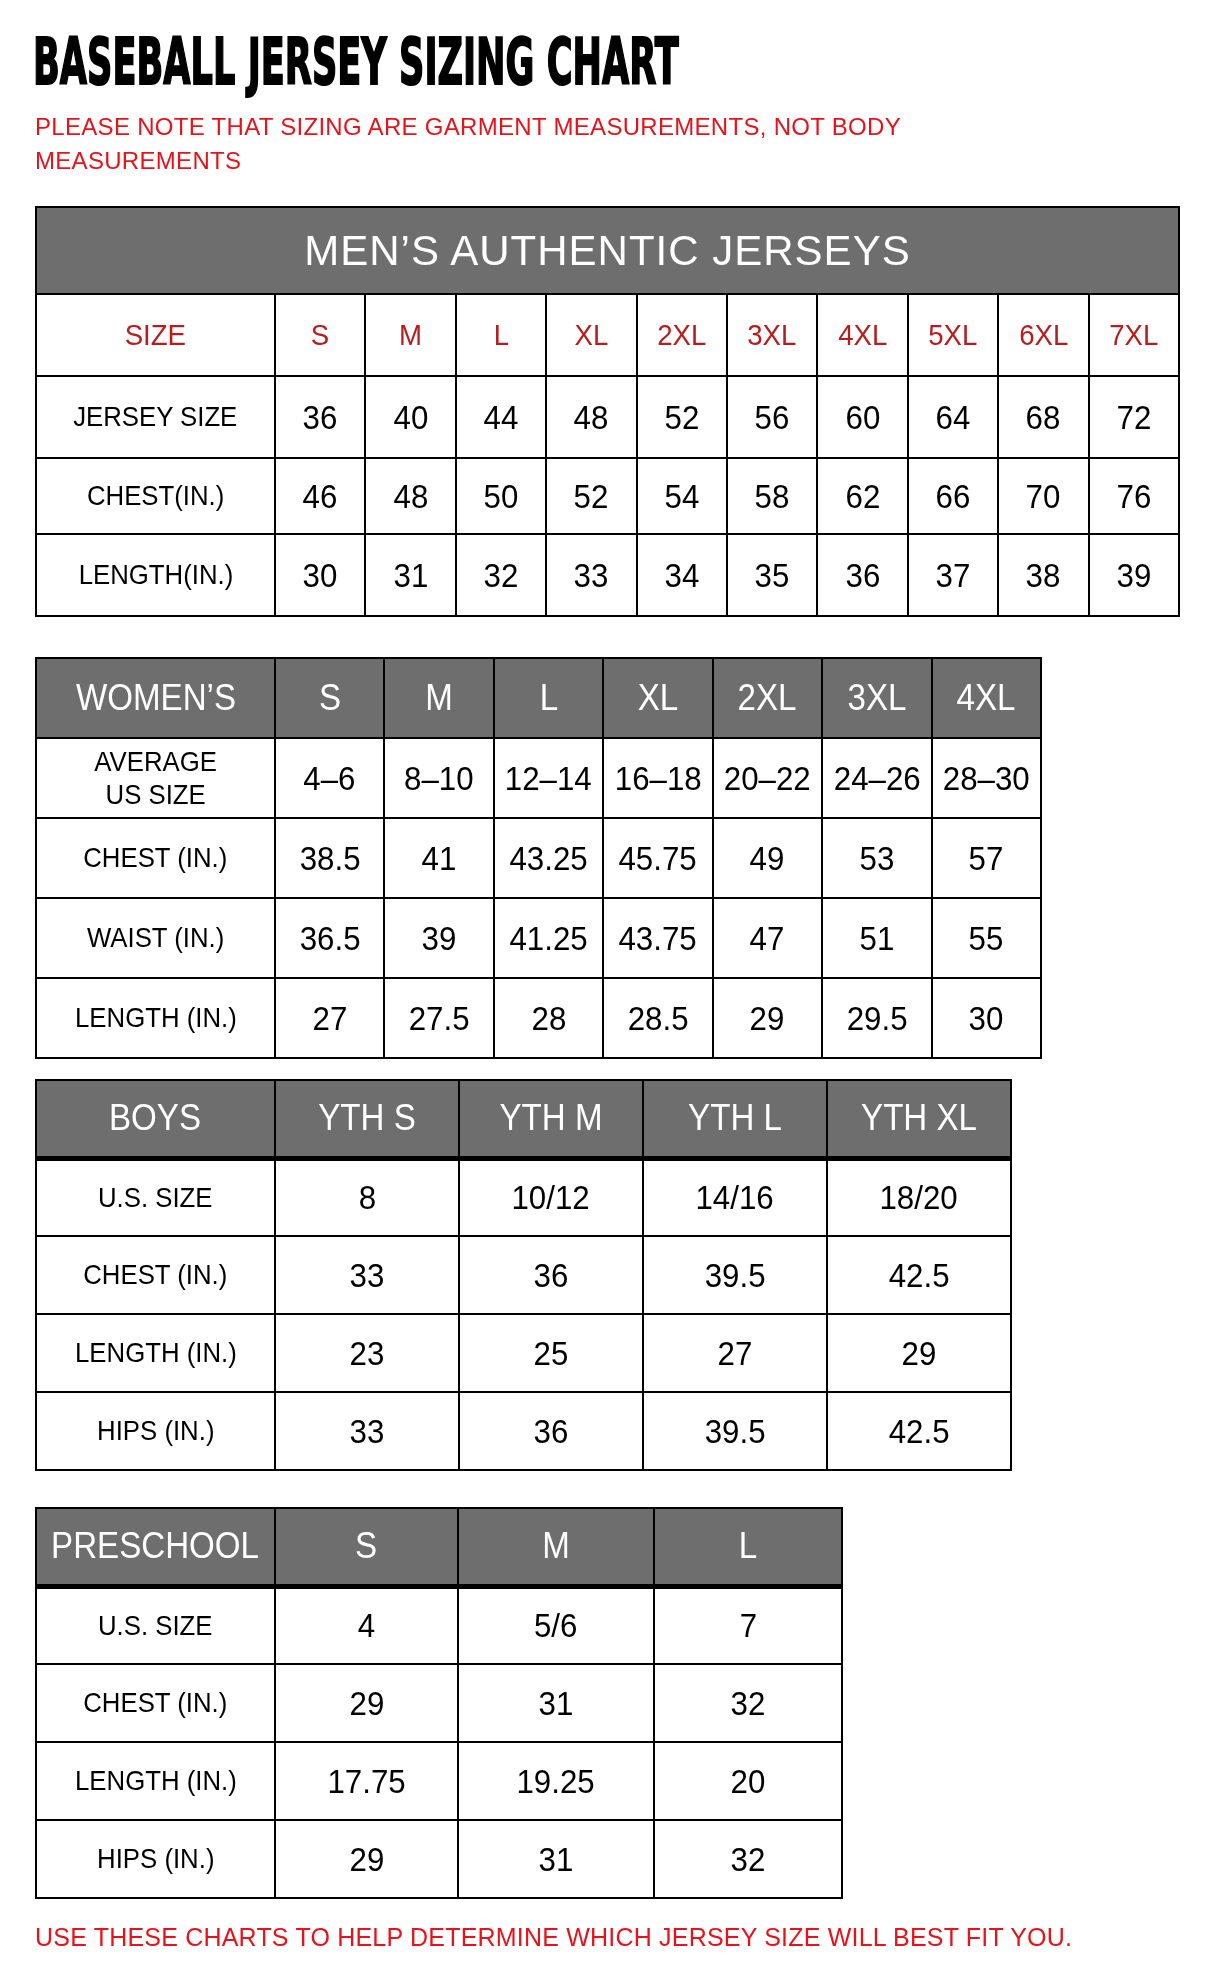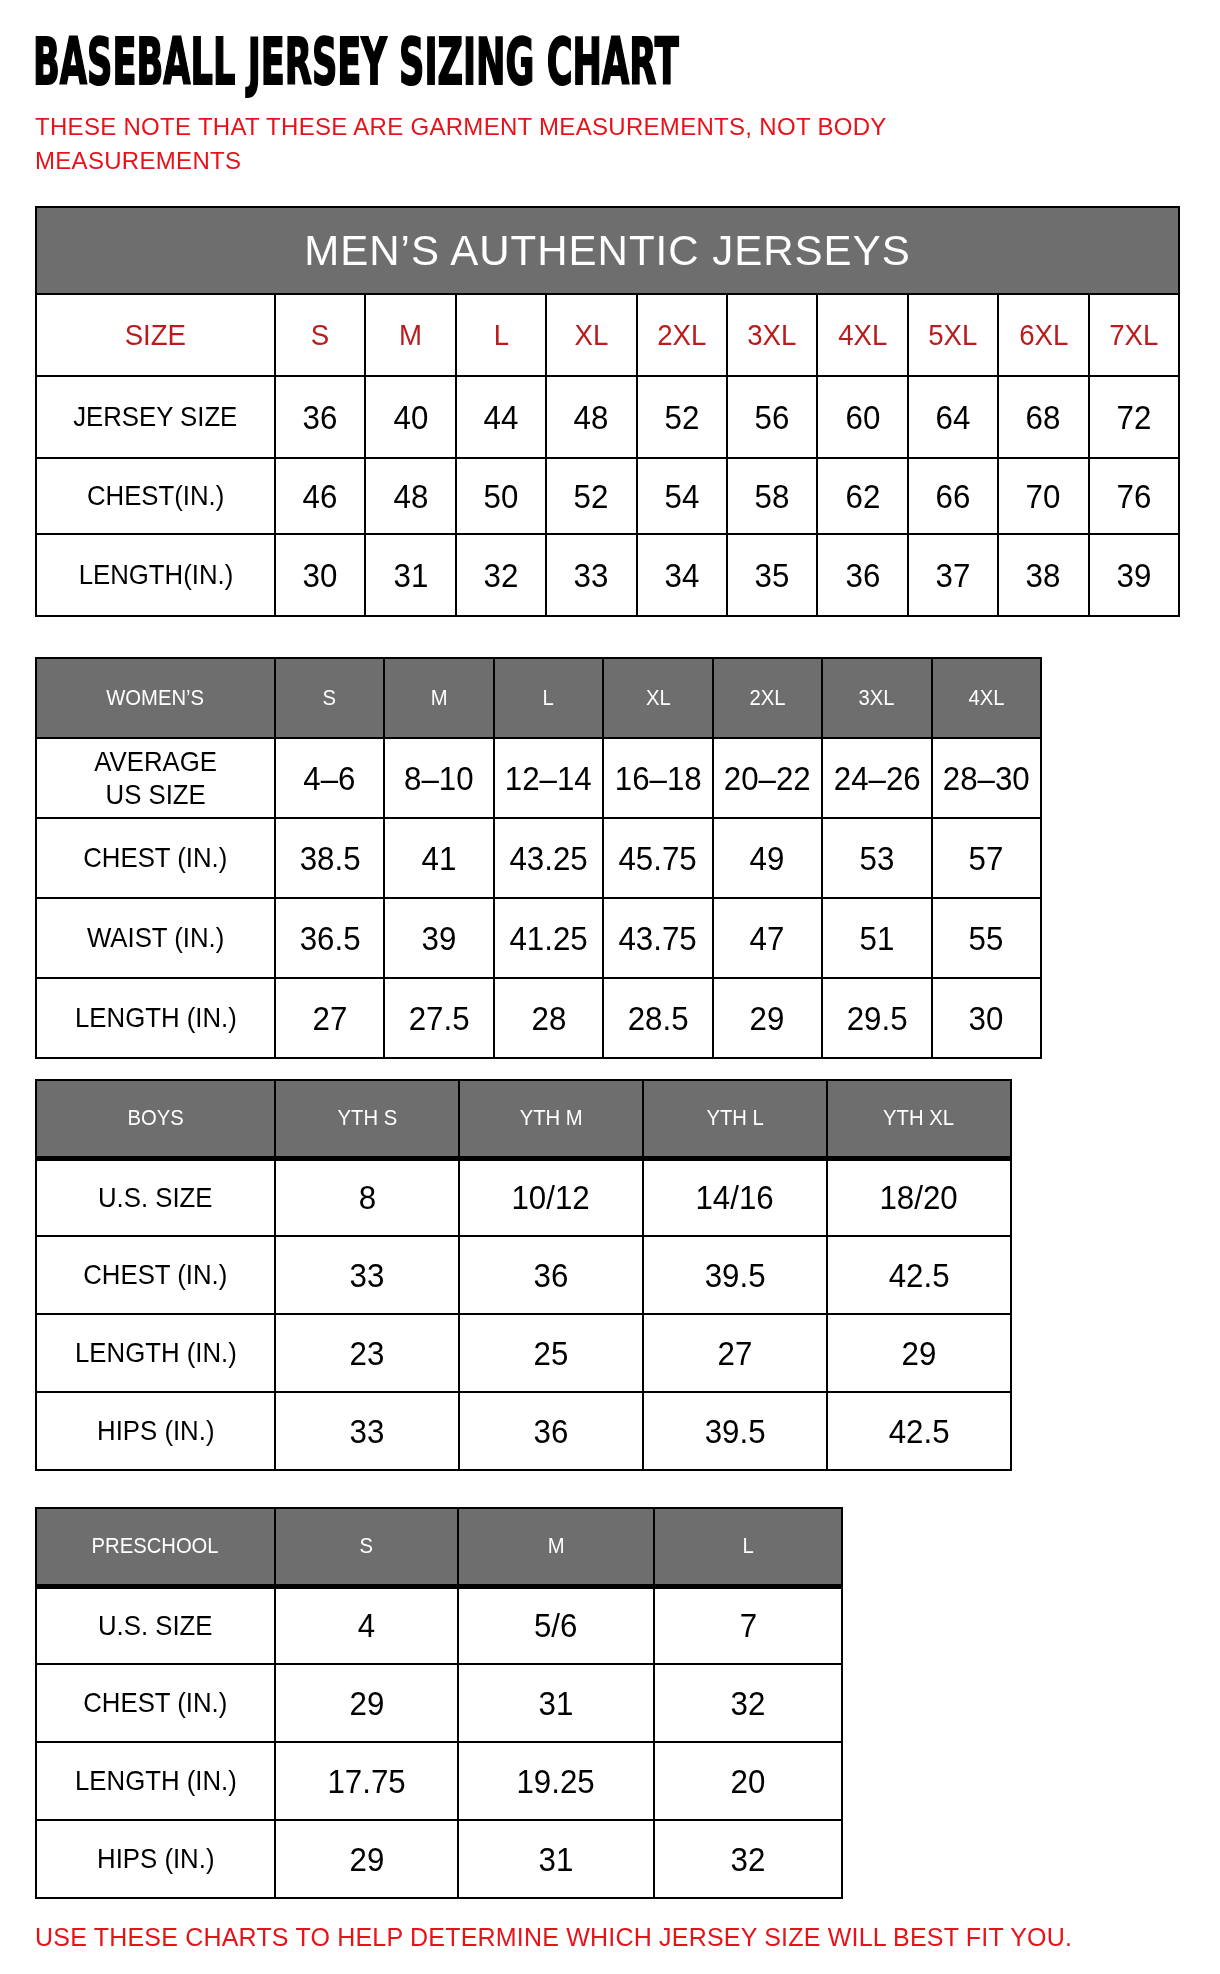--- a/index.html
+++ b/index.html
@@ -56,21 +56,21 @@
   }
   .banner-cell {
     background: var(--gray, #6e6e6e);
     color: #fff;
     font-size: 42px;
     letter-spacing: 1px;
   }
   .gray-cell {
     background: var(--gray, #6e6e6e);
     color: #fff;
-    font-size: 22px;
+    font-size: 36px;
   }
   .header-cell { font-size: 30px; color: #b91c1c; }
   .label-cell  { font-size: 28px; white-space: pre-line; line-height: 1.18; }
   .value-cell  { font-size: 34px; }
   .thick-rule th { border-bottom-width: 5px; }
   .cnd { display: inline-block; transform: scaleX(0.92); }
   .banner-text { display: inline-block; }
 
   .footer {
     margin: 24px 0 0 35px;
@@ -78,21 +78,21 @@
     color: var(--red, #e8121a);
     white-space: nowrap;
     letter-spacing: 0.2px;
   }
 </style>
 </head>
 <body>
 
 <div class="page">
   <div class="title">BASEBALL JERSEY SIZING CHART</div>
-  <div class="note">THESE NOTE THAT THESE ARE GARMENT MEASUREMENTS, NOT BODY
+  <div class="note">PLEASE NOTE THAT SIZING ARE GARMENT MEASUREMENTS, NOT BODY
 MEASUREMENTS</div>
   <div id="tables">
       <table class="size-table" style="width: 1143px;">
         <colgroup>
           <col style="width: 239px;">
           <col style="width: 90.4px;">
           <col style="width: 90.4px;">
           <col style="width: 90.4px;">
           <col style="width: 90.4px;">
           <col style="width: 90.4px;">

